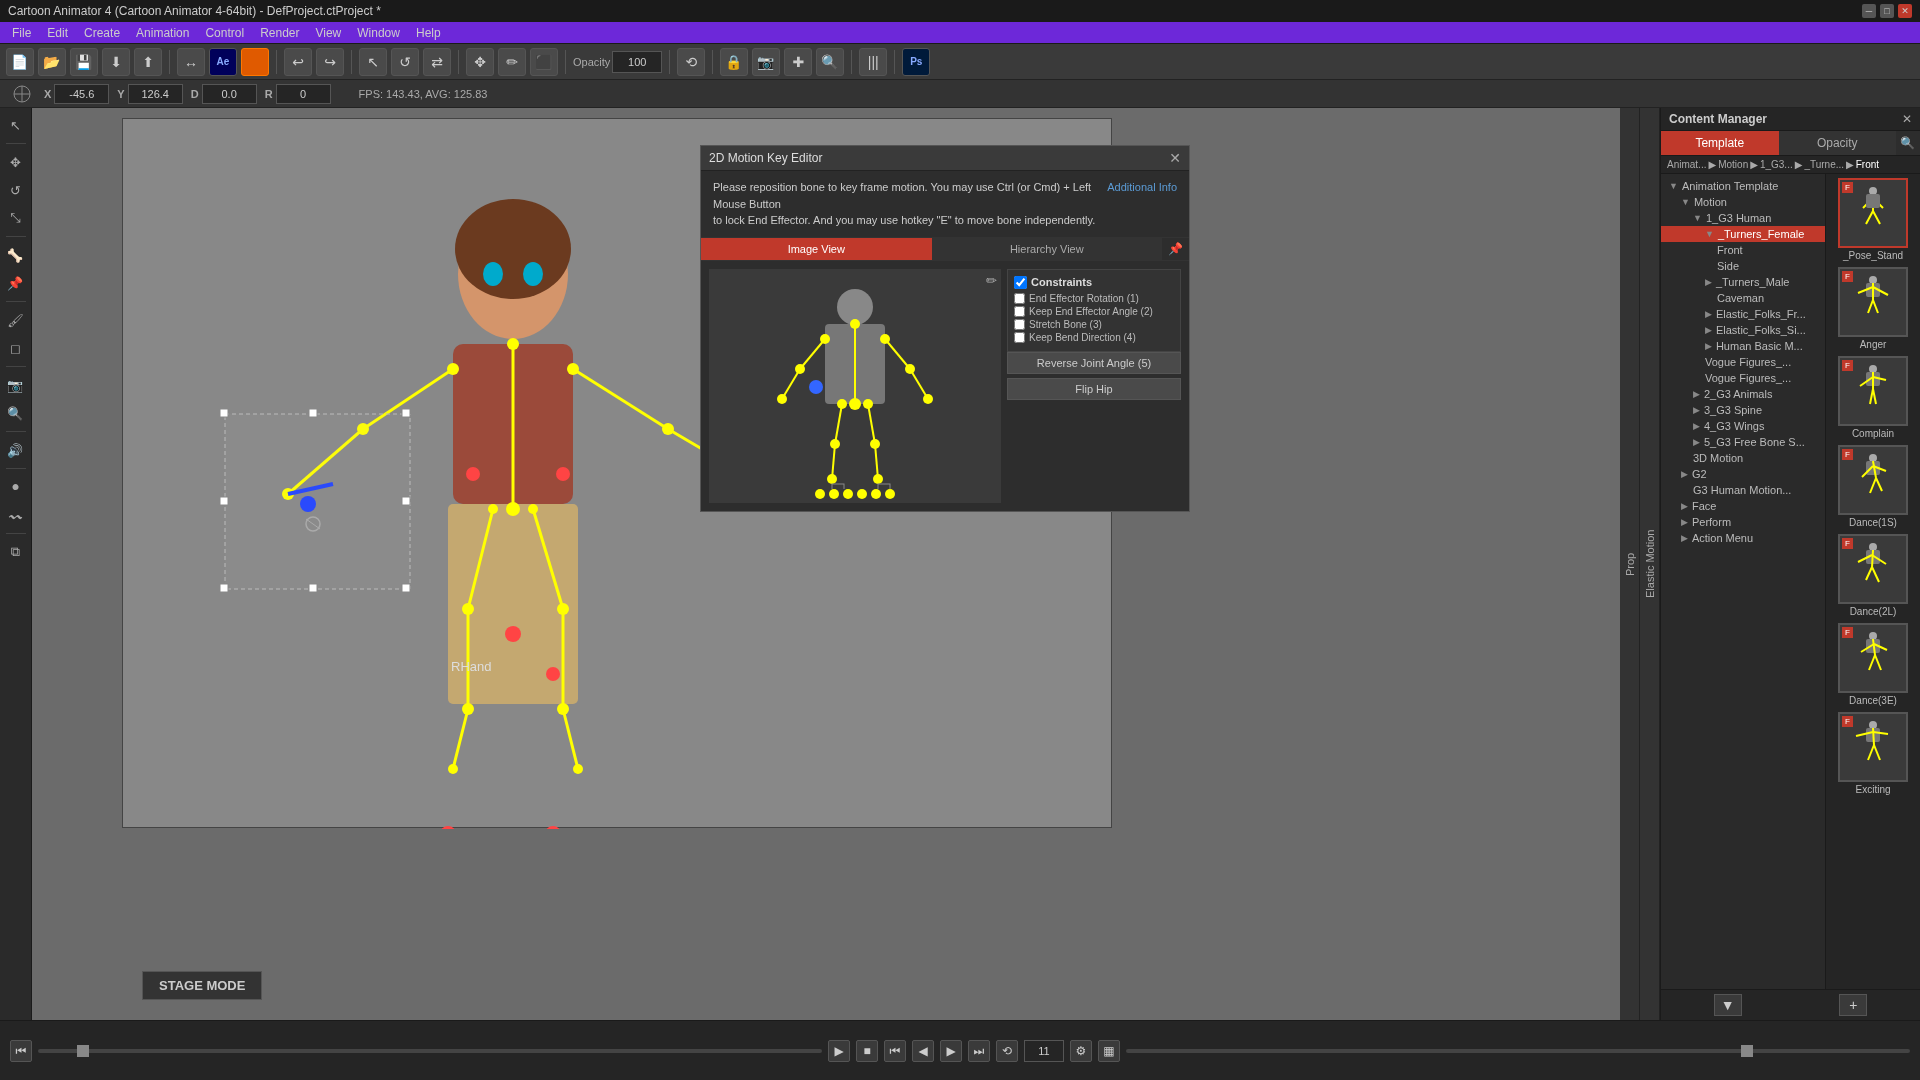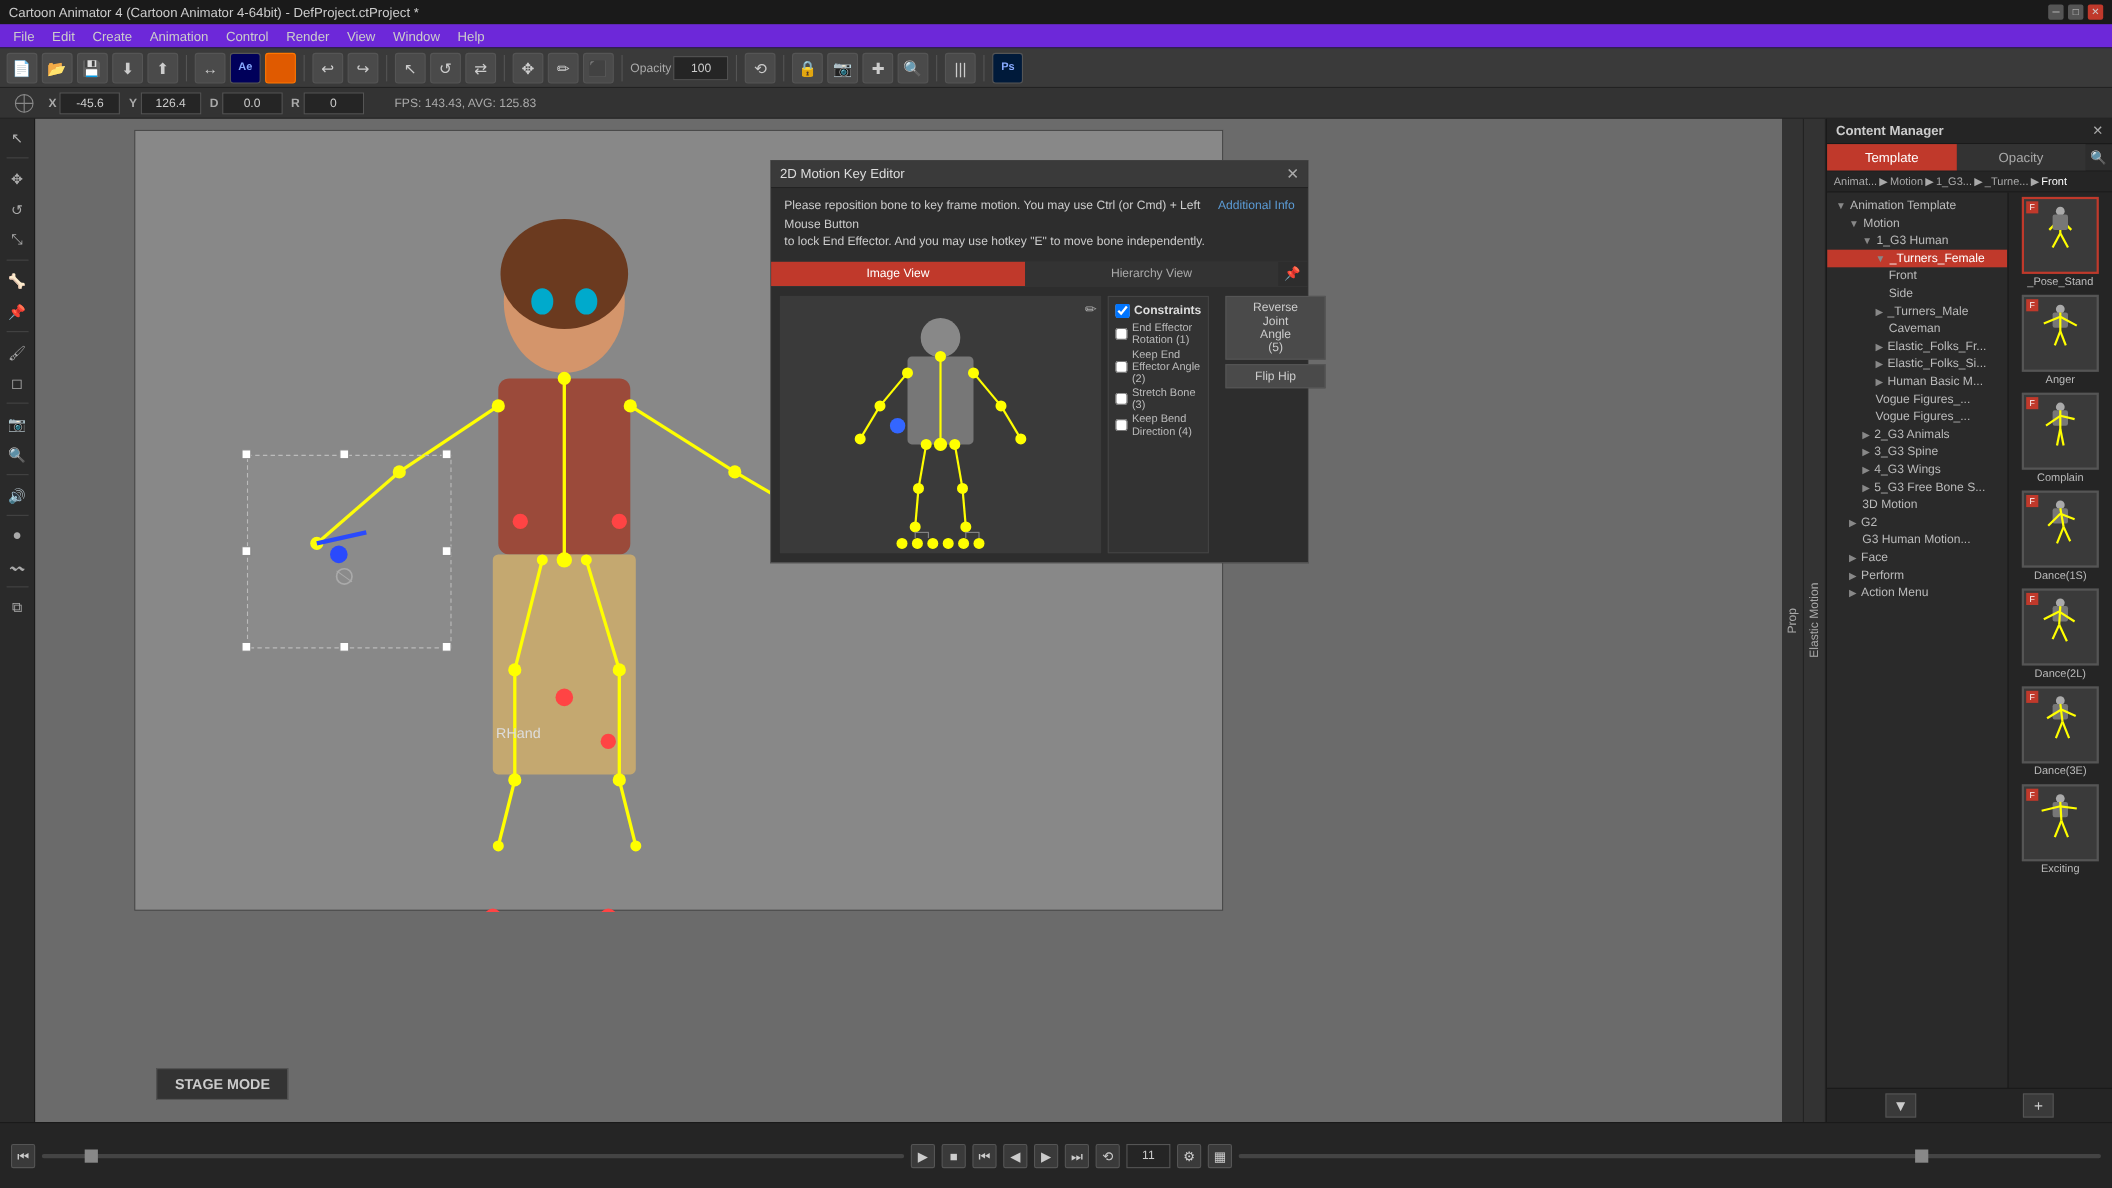--- a/index.html
+++ b/index.html
@@ -653,21 +653,21 @@
       <div style="display:flex; justify-content:center; gap:4px; padding-bottom:4px;">
         <div style="width:10px;height:10px;background:#ffff00;border-radius:50%;"></div>
         <div style="width:10px;height:10px;background:#ffff00;border-radius:50%;"></div>
         <div style="width:10px;height:10px;background:#ffff00;border-radius:50%;"></div>
         <div style="width:10px;height:10px;background:#ffff00;border-radius:50%;"></div>
         <div style="width:10px;height:10px;background:#ffff00;border-radius:50%;"></div>
         <div style="width:10px;height:10px;background:#ffff00;border-radius:50%;"></div>
       </div>
     </div>
 
-    <div id="me-right" style="width:174px; display:flex; flex-direction:row; gap:15px;">
+    <div id="me-right" style="width:174px; display:flex; flex-direction:column; gap:0;">
 
       <div id="constraints-box">
         <div class="constraint-title">
           <input type="checkbox" checked="" style="">
           <span>Constraints</span>
         </div>
         <div class="constraint-row">
           <input type="checkbox" style="">
           <span>End Effector Rotation (1)</span>
         </div>

